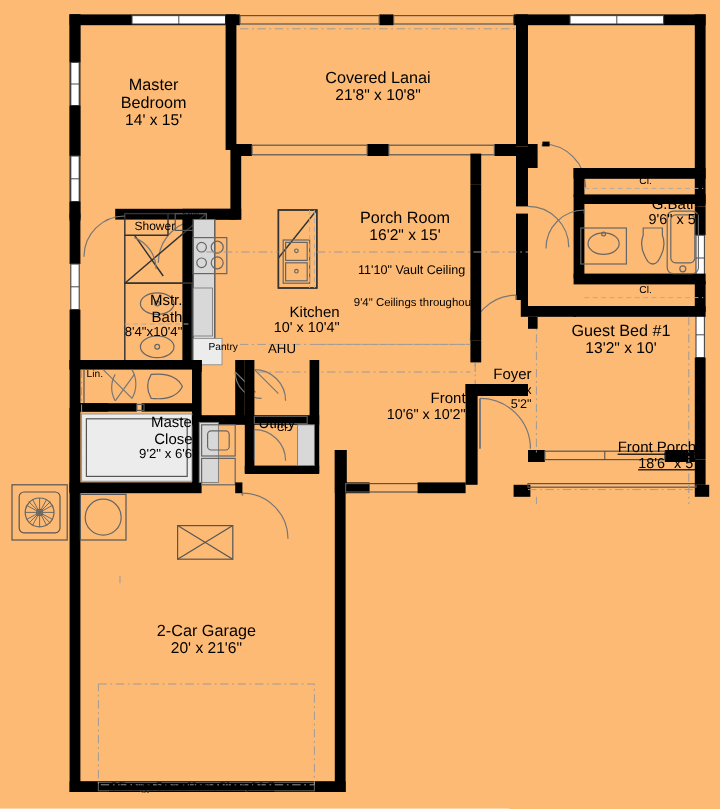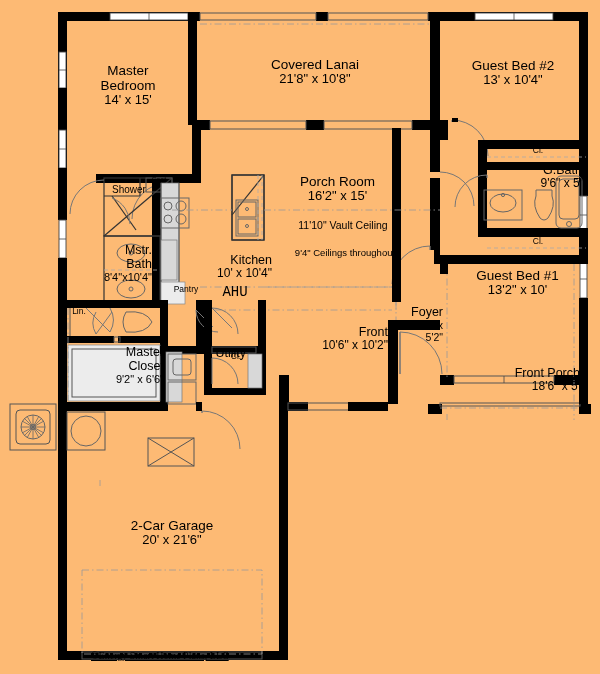--- a/index.html
+++ b/index.html
@@ -30,21 +30,21 @@
     white-space: nowrap;
     font-family: "Liberation Sans", sans-serif;
     -webkit-font-smoothing: antialiased;
   }
   .lbl .nm { display: block; }
   .lbl .dm { display: block; }
   .big   { font-size: 13.5px; }
   .big .dm { font-size: 13px; }
   .mid   { font-size: 12.5px; text-align: right; }
   .mid .dm { font-size: 12px; }
-  .small { font-size: 14px; font-family: Liberation Mono, monospace; }
+  .small { font-size: 11px; }
   .tiny  { font-size: 8.5px; }
   .xtiny { font-size: 7px; }
   .note  { font-size: 10.5px; }
   .copyright {
     position: absolute;
     font-family: "Liberation Serif", serif;
     font-size: 10px;
     color: #000000;
     white-space: nowrap;
   }
@@ -344,24 +344,20 @@
     <span class="nm">Master</span>
     <span class="nm">Bedroom</span>
     <span class="dm">14' x 15'</span>
   </div>
 
   <div class="lbl big" style="left:215px; top:57px; width:200px;">
     <span class="nm">Covered Lanai</span>
     <span class="dm">21'8" x 10'8"</span>
   </div>
 
-  <div class="lbl big" style="left:443px; top:58px; width:140px;">
-    <span class="nm">Guest Bed #2</span>
-    <span class="dm">13' x 10'4"</span>
-  </div>
 
   <div class="lbl big" style="left:255px; top:174px; width:165px;">
     <span class="nm">Porch Room</span>
     <span class="dm">16'2" x 15'</span>
   </div>
 
   <div class="lbl note" style="left:263px; top:220px; width:160px;">11'10" Vault Ceiling</div>
 
   <div class="lbl note" style="left:255px; top:248px; width:180px; font-size:9.5px;">9'4" Ceilings throughout</div>
 
@@ -374,21 +370,21 @@
     <span class="nm">Guest Bed #1</span>
     <span class="dm">13'2" x 10'</span>
   </div>
 
   <div class="lbl mid" style="left:62px; top:243px; width:90px;">
     <span class="nm">Mstr.</span>
     <span class="nm">Bath</span>
     <span class="dm" style="font-size:11px;">8'4"x10'4"</span>
   </div>
 
-  <div class="lbl mid" style="left:180px; top:253px; width:92px;">
+  <div class="lbl mid" style="left:180px; top:253px; width:92px;padding-left:11px;">
     <span class="nm">Kitchen</span>
     <span class="dm">10' x 10'4"</span>
   </div>
 
   <div class="lbl mid" style="left:72px; top:345px; width:92px;">
     <span class="nm">Master</span>
     <span class="nm">Closet</span>
     <span class="dm" style="font-size:11px;">9'2" x 6'6"</span>
   </div>
 
@@ -396,21 +392,21 @@
     <span class="nm">Front</span>
     <span class="dm">10'6" x 10'2"</span>
   </div>
 
   <div class="lbl mid" style="left:385px; top:305px; width:58px; line-height:1.15;">
     <span class="nm">Foyer</span>
     <span class="dm" style="font-size:10.5px;">4'4" x</span>
     <span class="dm" style="font-size:10.5px;">5'2"</span>
   </div>
 
-  <div class="lbl mid" style="left:440px; top:366px; width:140px;">
+  <div class="lbl mid" style="left:440px; top:366px; width:140px;text-decoration:underline;">
     <span class="nm">Front Porch</span>
     <span class="dm">18'6" x 5'</span>
   </div>
 
   <div class="lbl big" style="left:92px; top:518px; width:160px;">
     <span class="nm">2-Car Garage</span>
     <span class="dm">20' x 21'6"</span>
   </div>
 
   <div class="lbl mid" style="left:184px; top:346px; width:62px;">Utility</div>

